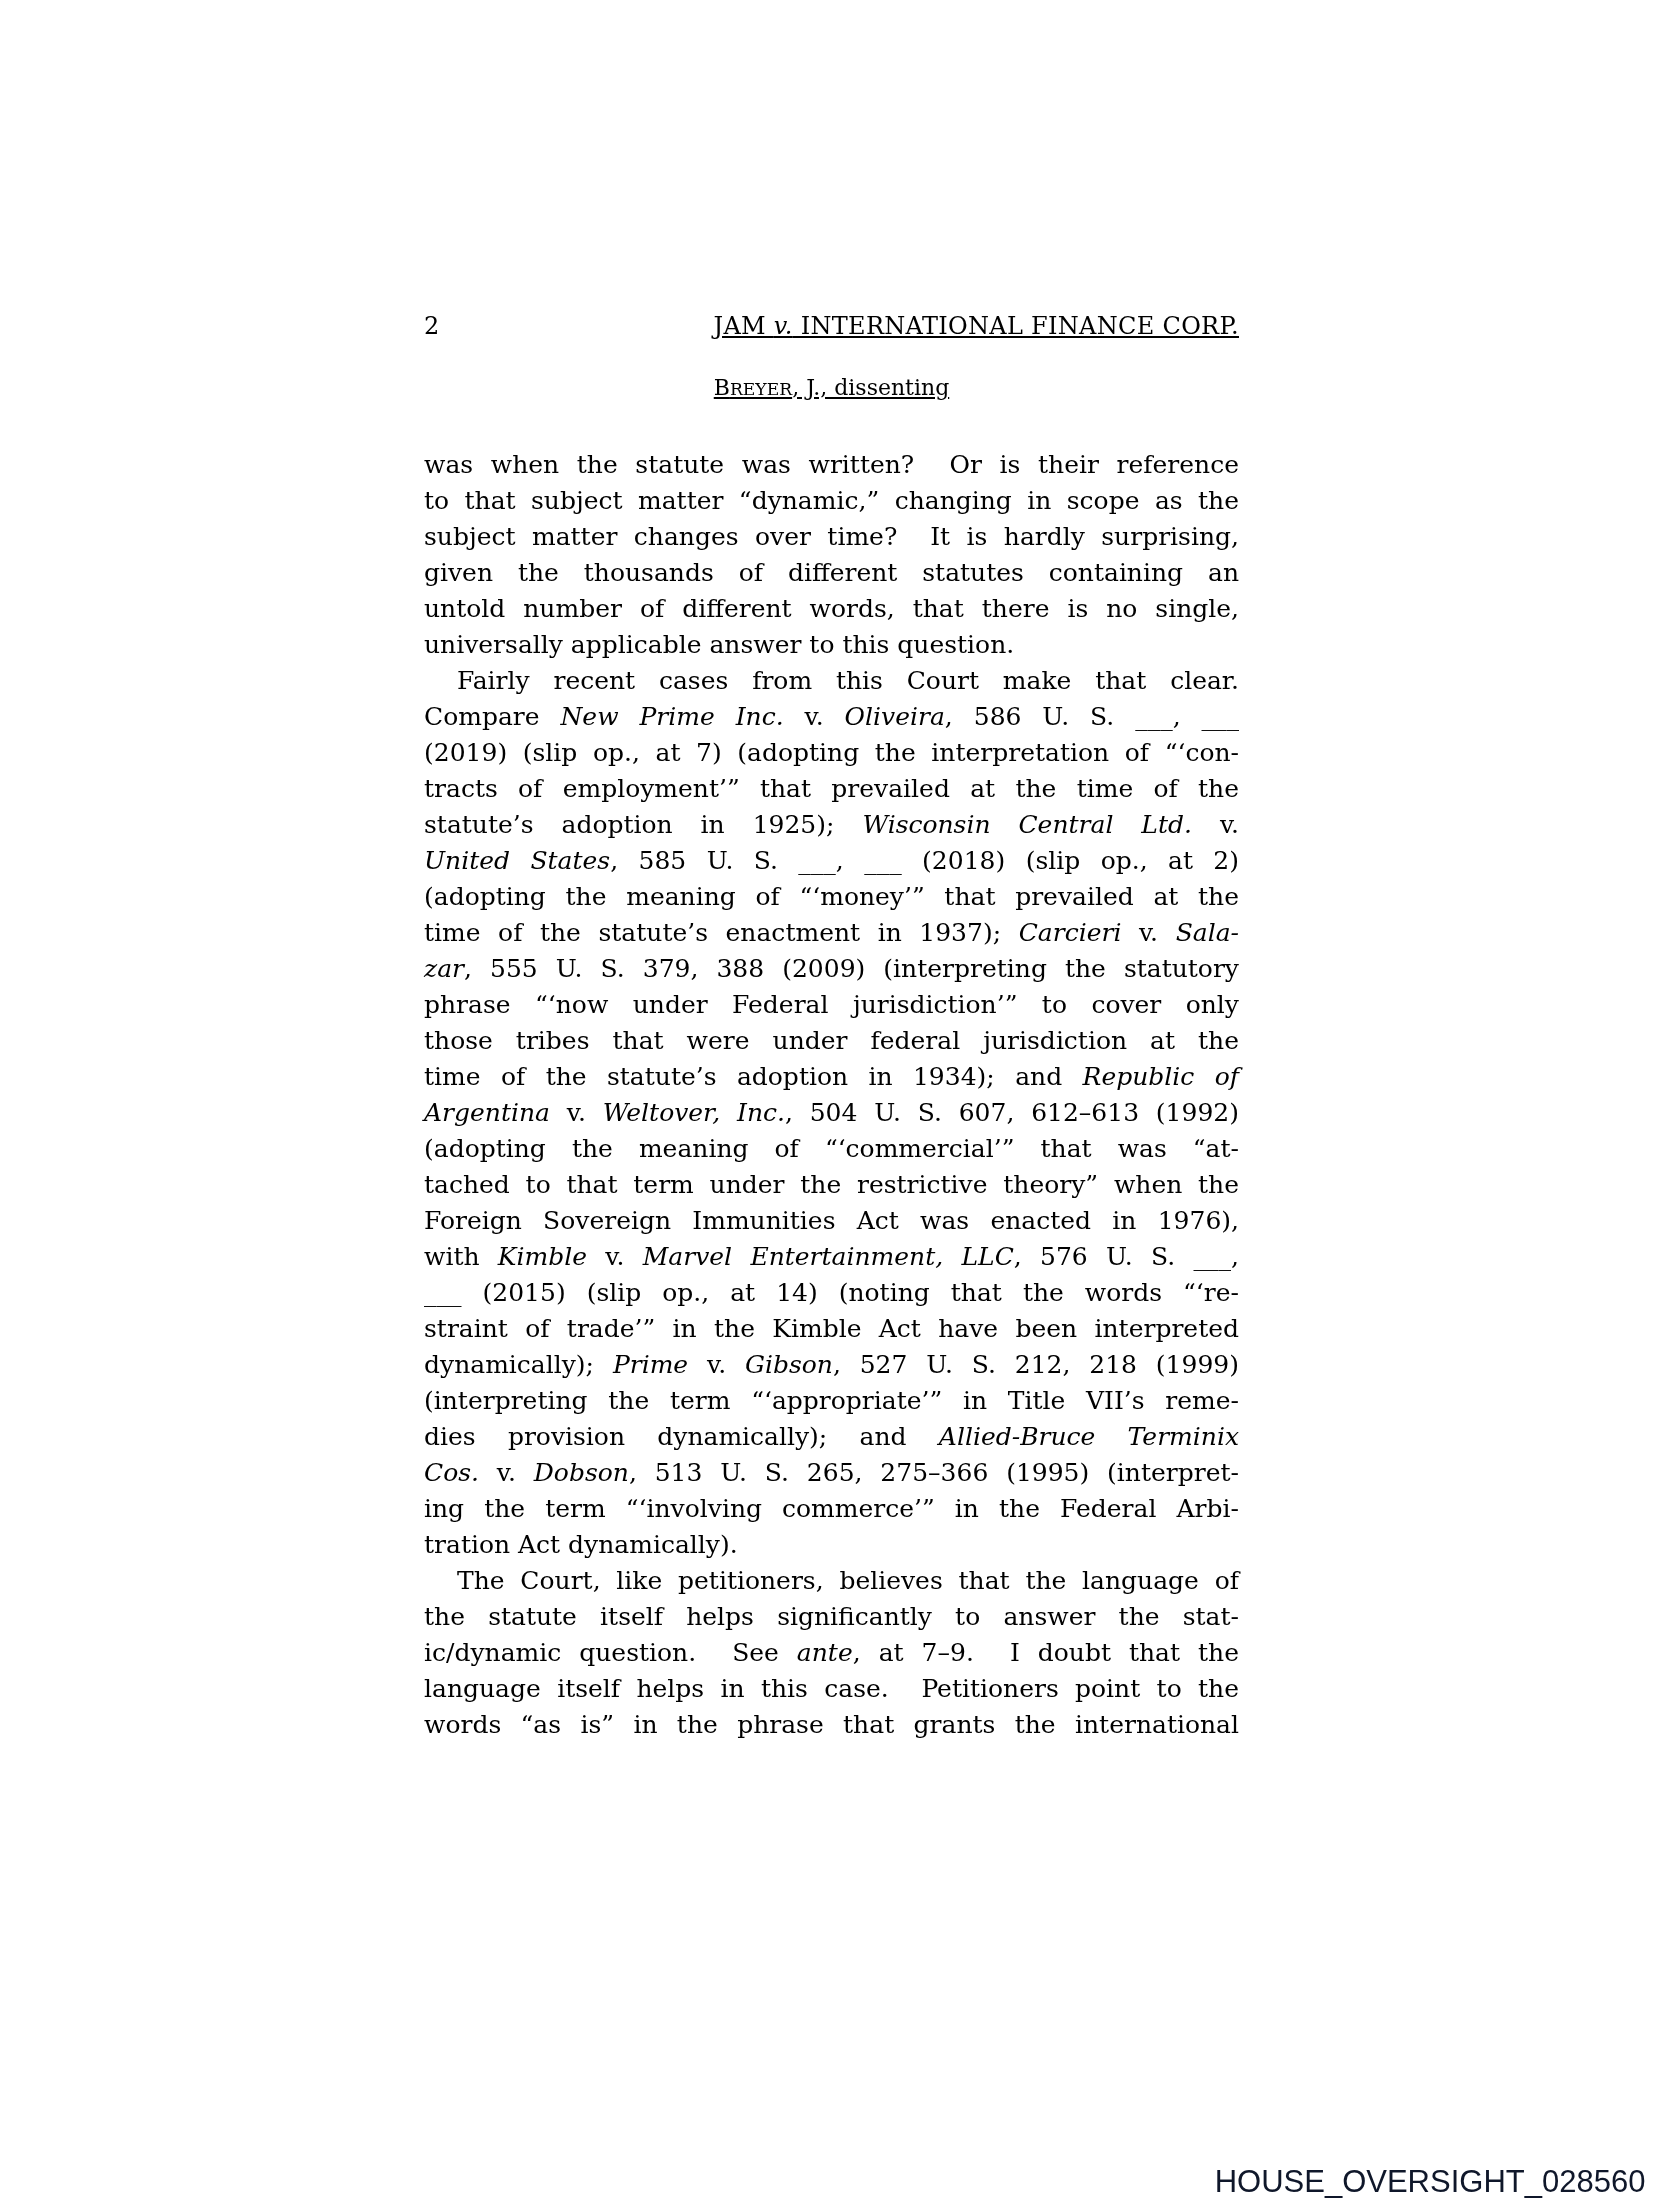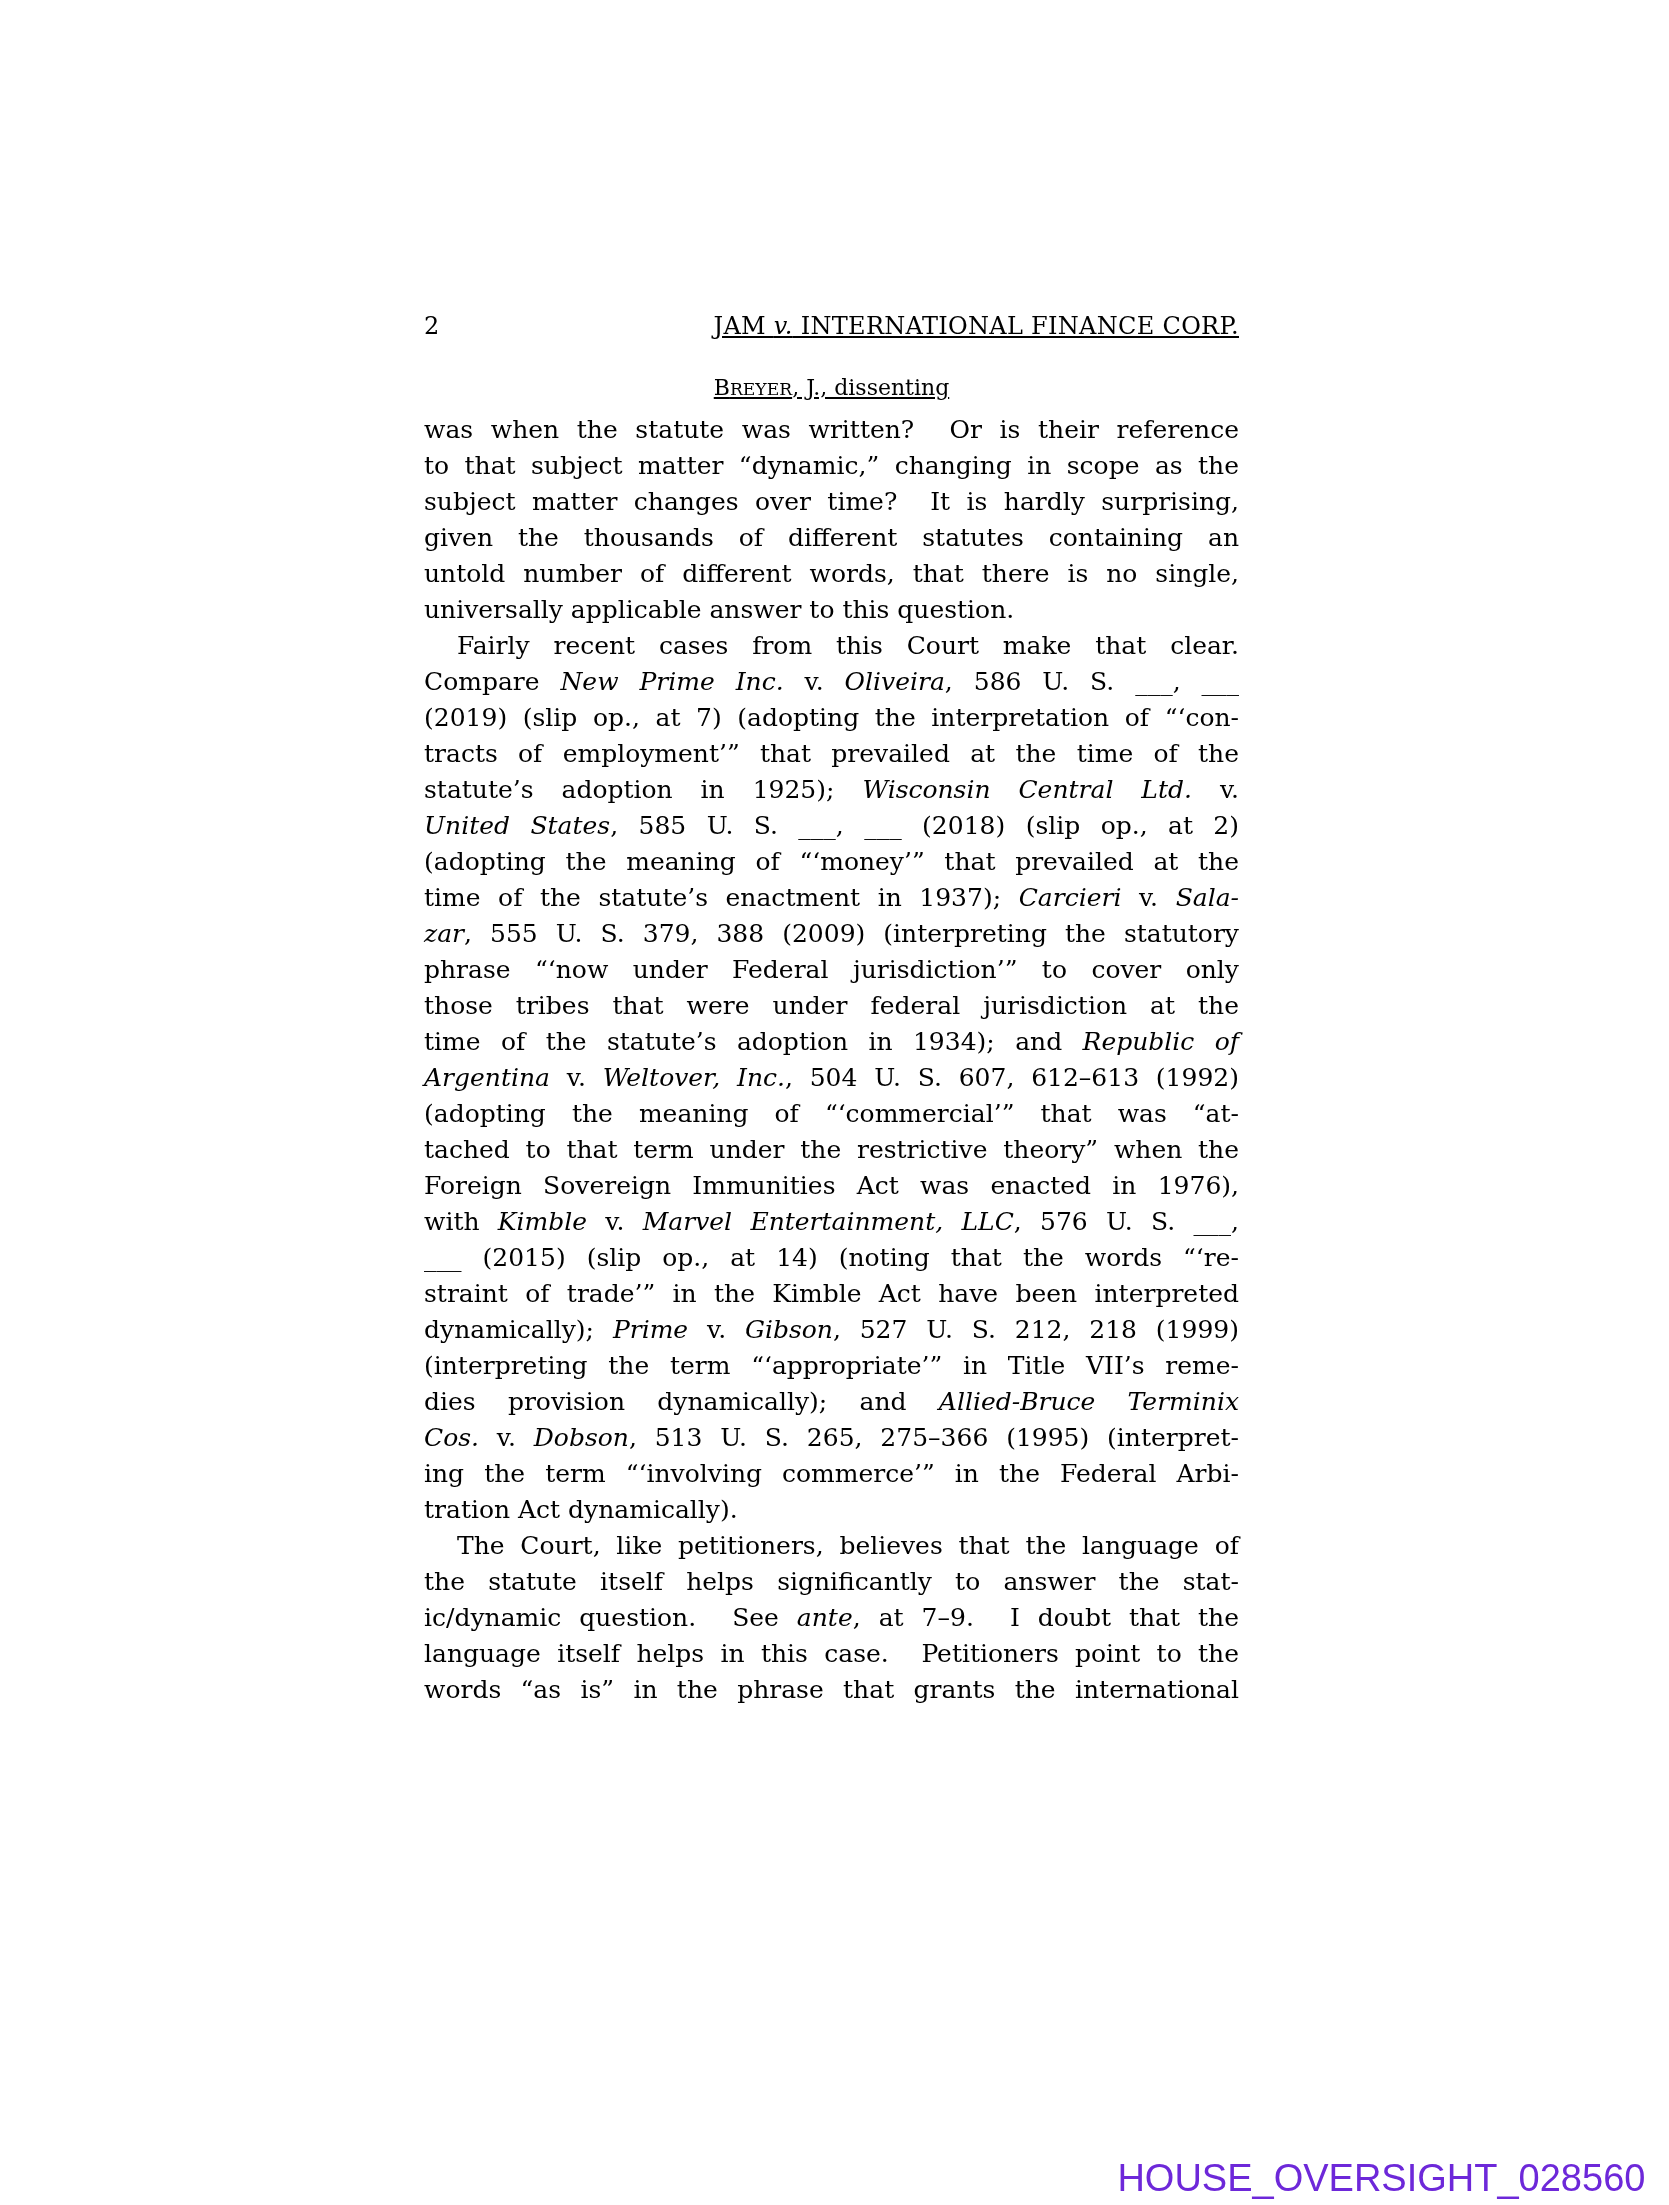--- a/index.html
+++ b/index.html
@@ -39,43 +39,43 @@
     left: 424px;
     width: 815px;
     height: 29.5px;
     line-height: 29.5px;
     font-size: 22px;
     text-align: center;
     text-decoration: underline;
   }
   .body-text {
     position: absolute;
-    top: 412px;
+    top: 447px;
     left: 424px;
     width: 815px;
     font-size: 25px;
   }
   .line {
     height: 36px;
     line-height: 36px;
     white-space: normal;
   }
   .just { text-align: justify; text-align-last: justify; }
   .last { text-align: right; text-align-last: left; }
   .indent { padding-left: 33px; }
   .it { font-style: italic; }
   .sc { font-size: 0.78em; }
   .bates {
     position: absolute;
     right: 23.6px;
     bottom: 5.2px;
     font-family: "Liberation Sans", sans-serif;
-    font-size: 38px;
+    font-size: 31px;
     letter-spacing: 0px;
-    color: #6d28d9;
+    color: #0f172a;
   }
 </style>
 </head>
 <body>
 
 <div class="page">
 
   <div class="running-head">
     <span class="page-number">2</span>
     <div class="running-head-title"><span>JAM </span><span class="it">v.</span><span> INTERNATIONAL FINANCE CORP.</span></div>

